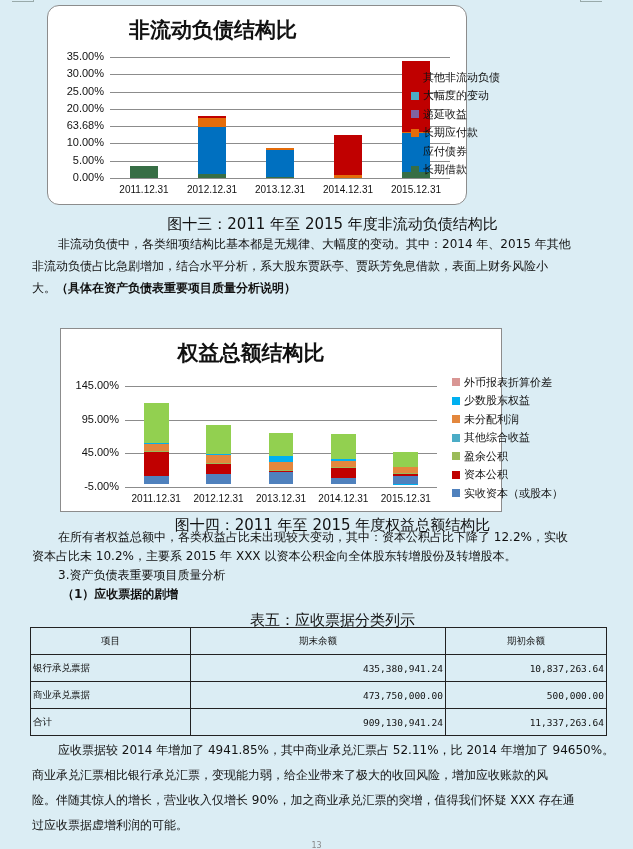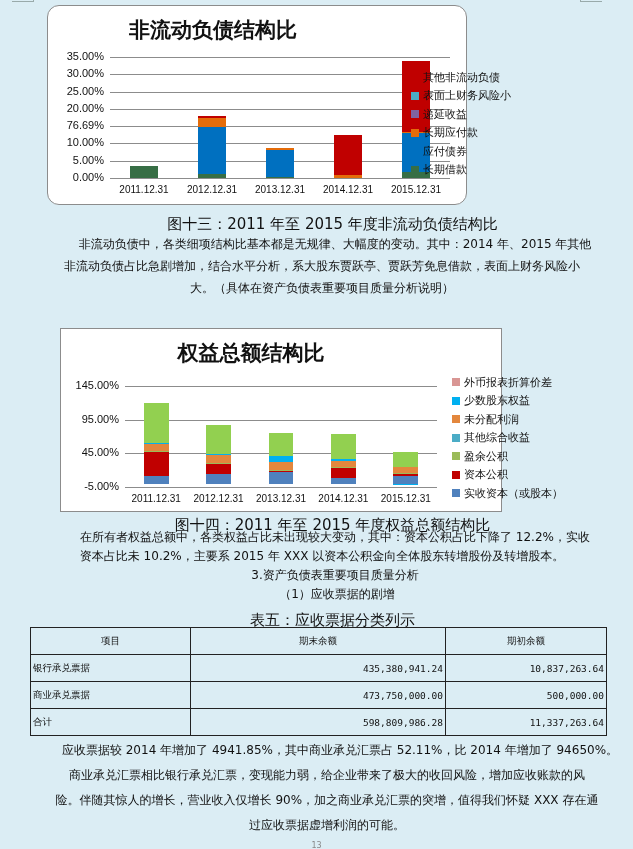--- a/index.html
+++ b/index.html
@@ -11,22 +11,22 @@
        font-family:"DejaVu Serif","Liberation Serif",serif;}
   .plot{position:absolute;}
   .grid{position:absolute;left:0;right:0;height:1px;background:#8c8c8c;}
   .ylab{position:absolute;font-size:11px;text-align:right;width:60px;font-family:"Liberation Sans",sans-serif;}
   .xlab{position:absolute;font-size:10px;text-align:center;width:80px;font-family:"Liberation Sans",sans-serif;}
   .legend{position:absolute;font-size:11px;}
   .legend-item{display:flex;align-items:center;height:18.5px;white-space:nowrap;}
   .swatch{width:8px;height:8px;margin-right:4px;display:inline-block;}
   .caption{position:absolute;left:16px;width:633px;text-align:center;font-size:15px;}
   .para{position:absolute;font-size:12px;line-height:22px;}
-  .line{white-space:nowrap;height:22px;text-align:center;}
-  .bold{font-weight:normal;}
+  .line{white-space:nowrap;height:22px;}
+  .bold{font-weight:bold;}
   table.t{position:absolute;left:30px;top:627px;width:577px;border-collapse:collapse;font-size:9.5px;}
   table.t td{border:1px solid #222;height:26px;padding:0 2px;}
   table.t td.num{text-align:right;font-family:"DejaVu Sans Mono","Liberation Mono",monospace;font-size:9.5px;}
   table.t tr.hdr td{text-align:center;}
   .pagenum{position:absolute;top:841px;left:0;width:633px;text-align:center;font-size:8px;color:#888;}
 </style>
 </head>
 <body>
 
 <div class="corner" style="left:12px;top:-1px;width:21px;height:2px;border-width:0 1px 1px 0;"></div>
@@ -37,21 +37,21 @@
   <div id="c1-plot" class="plot" style="left:62px;top:51px;width:340px;height:121px;">
       <div class="grid" style="top: 0px;"></div>
       <div class="ylab" style="left: -66px; top: -7px;">35.00%</div>
       <div class="grid" style="top: 17.2857px;"></div>
       <div class="ylab" style="left: -66px; top: 10.2857px;">30.00%</div>
       <div class="grid" style="top: 34.5714px;"></div>
       <div class="ylab" style="left: -66px; top: 27.5714px;">25.00%</div>
       <div class="grid" style="top: 51.8571px;"></div>
       <div class="ylab" style="left: -66px; top: 44.8571px;">20.00%</div>
       <div class="grid" style="top: 69.1429px;"></div>
-      <div class="ylab" style="left: -66px; top: 62.1429px;">76.69%</div>
+      <div class="ylab" style="left: -66px; top: 62.1429px;">63.68%</div>
       <div class="grid" style="top: 86.4286px;"></div>
       <div class="ylab" style="left: -66px; top: 79.4286px;">10.00%</div>
       <div class="grid" style="top: 103.714px;"></div>
       <div class="ylab" style="left: -66px; top: 96.7143px;">5.00%</div>
       <div class="grid" style="top: 121px;"></div>
       <div class="ylab" style="left: -66px; top: 114px;">0.00%</div>
       <div style="position: absolute; left: 20.4px; width: 27.2px; background: rgb(55, 110, 69); top: 108.554px; height: 12.4457px;"></div>
       <div class="xlab" style="left: -6px; top: 127px;">2011.12.31</div>
       <div style="position: absolute; left: 88.4px; width: 27.2px; background: rgb(55, 110, 69); top: 116.851px; height: 4.14857px;"></div>
       <div style="position: absolute; left: 88.4px; width: 27.2px; background: rgb(0, 112, 192); top: 69.8343px; height: 47.0171px;"></div>
@@ -72,21 +72,21 @@
       <div class="xlab" style="left: 266px; top: 127px;">2015.12.31</div>
       <div class="grid" style="top: 121px;"></div>
     </div>
   <div id="c1-legend" class="legend" style="left:363px;top:62px;">
       <div class="legend-item">
         <span class="swatch" style="background: rgb(192, 0, 0);"></span>
         <span>其他非流动负债</span>
       </div>
       <div class="legend-item">
         <span class="swatch" style="background: rgb(75, 172, 198);"></span>
-        <span>表面上财务风险小</span>
+        <span>大幅度的变动</span>
       </div>
       <div class="legend-item">
         <span class="swatch" style="background: rgb(128, 100, 162);"></span>
         <span>递延收益</span>
       </div>
       <div class="legend-item">
         <span class="swatch" style="background: rgb(228, 108, 10);"></span>
         <span>长期应付款</span>
       </div>
       <div class="legend-item">
@@ -209,21 +209,21 @@
     <td class="num">435,380,941.24</td>
     <td class="num">10,837,263.64</td>
   </tr>
   <tr>
     <td>商业承兑票据</td>
     <td class="num">473,750,000.00</td>
     <td class="num">500,000.00</td>
   </tr>
   <tr>
     <td>合计</td>
-    <td class="num">598,809,986.28</td>
+    <td class="num">909,130,941.24</td>
     <td class="num">11,337,263.64</td>
   </tr>
 </tbody>
   </table>
 
 <div class="para" style="left:32px;top:738px;width:590px;line-height:25px;">
   <div class="line" style="padding-left:26px;height:25px;">应收票据较 2014 年增加了 4941.85%，其中商业承兑汇票占 52.11%，比 2014 年增加了 94650%。</div>
   <div class="line" style="height:25px;">商业承兑汇票相比银行承兑汇票，变现能力弱，给企业带来了极大的收回风险，增加应收账款的风</div>
   <div class="line" style="height:25px;">险。伴随其惊人的增长，营业收入仅增长 90%，加之商业承兑汇票的突增，值得我们怀疑 XXX 存在通</div>
   <div class="line" style="height:25px;">过应收票据虚增利润的可能。</div>

